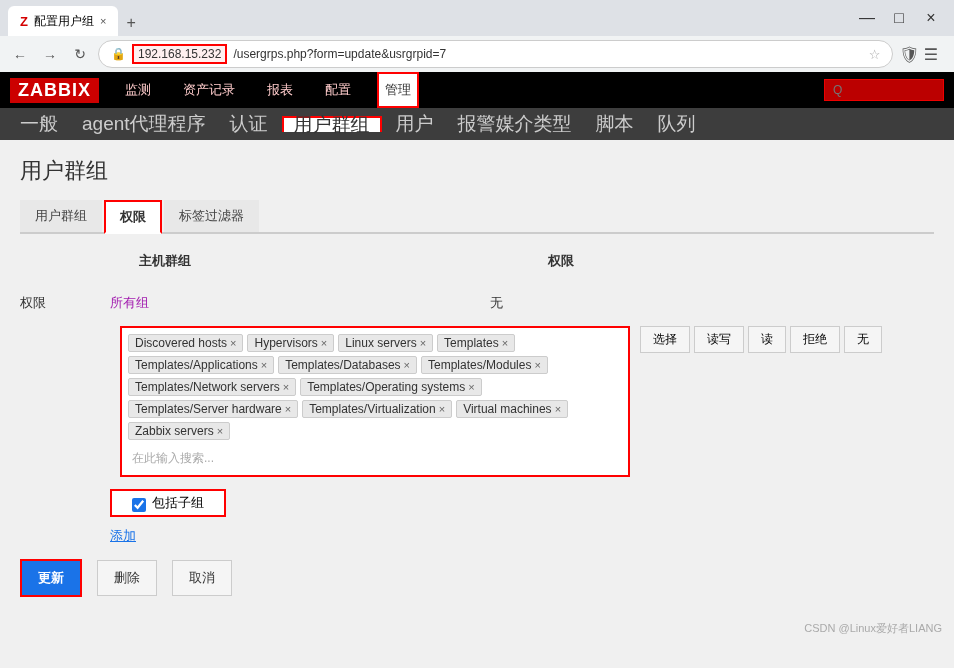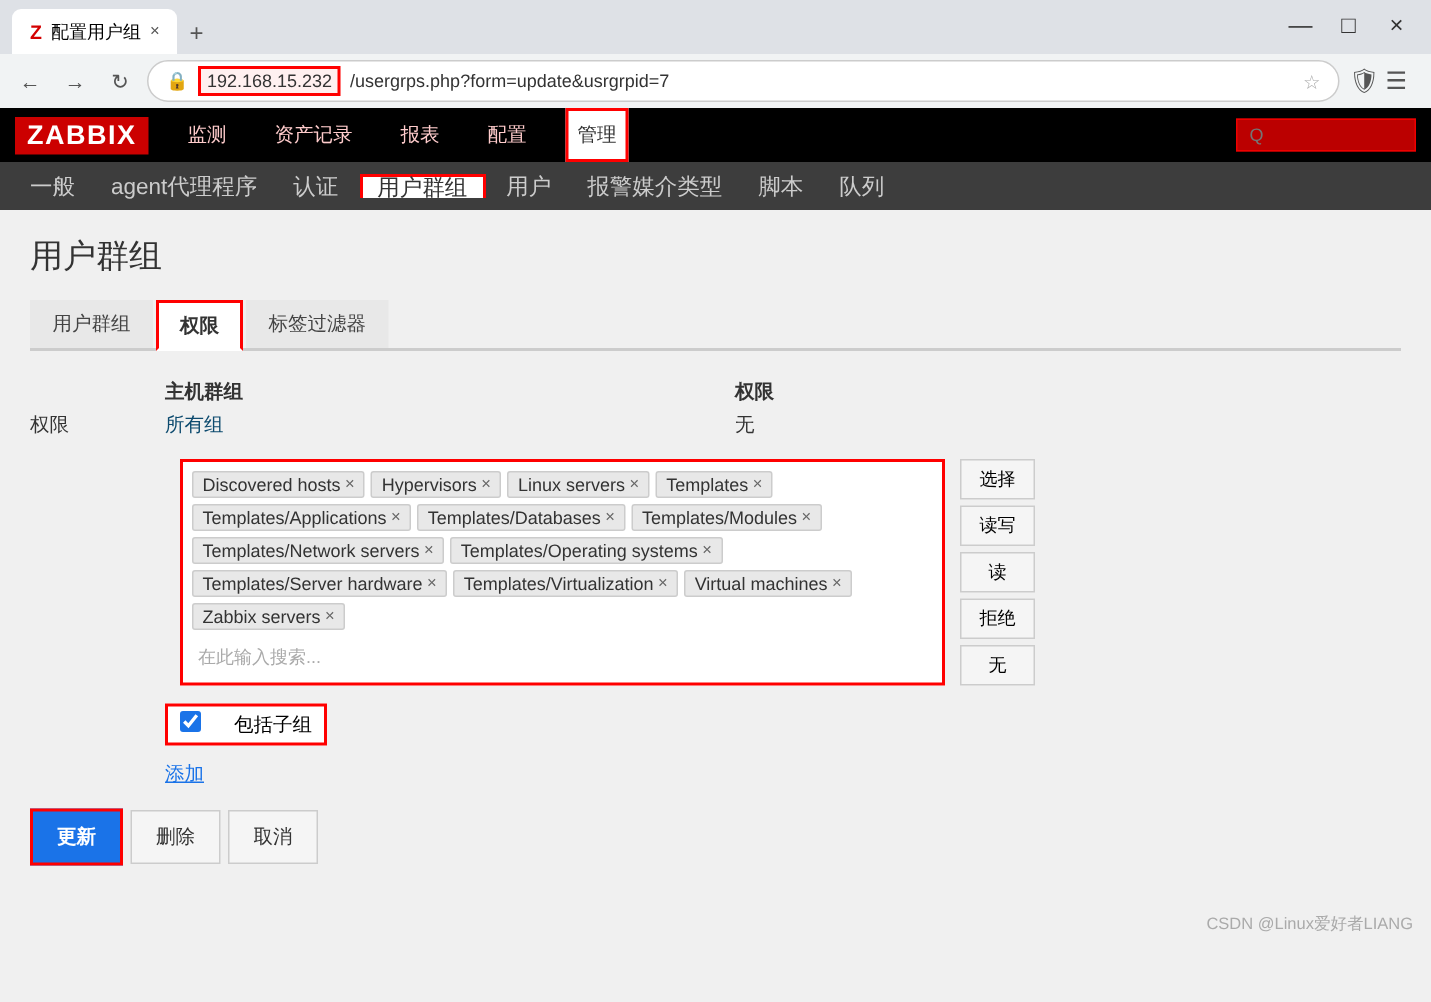--- a/index.html
+++ b/index.html
@@ -131,21 +131,21 @@
     .subnav {
       background: #3d3d3d;
       display: flex;
       align-items: center;
       height: 32px;
       padding: 0 10px;
       gap: 4px;
     }
     .subnav-item {
       color: #ccc;
-      font-size: 15px;
+      font-size: 19px;
       cursor: pointer;
       padding: 0 10px;
       height: 16px;
       display: flex; align-items: center;
     }
     .subnav-item.active {
       background: #fff;
       color: #333;
       border: 2px solid red;
     }
@@ -231,58 +231,58 @@
     }
     .tag-input-placeholder {
       color: #aaa;
       font-size: 12px;
       margin-top: 4px;
       padding: 2px 4px;
     }
 
     .action-buttons {
       display: flex;
-      flex-direction: column;
+      flex-direction: row;
       gap: 4px;
     }
     .action-btn {
       padding: 4px 12px;
       font-size: 12px;
       cursor: pointer;
       border: 1px solid #ccc;
       background: #f5f5f5;
       white-space: nowrap;
     }
     .checkbox-container {
       border: 2px solid red;
-      padding: 3px 8px;
-      background: #fff;
-      display: flex;
-      align-items: flex-start;
-      gap: 22px;
+      padding: 3px 20px;
+      background: #fff;
+      display: flex;
+      align-items: flex-end;
+      gap: 6px;
     }
     .checkbox-container input[type="checkbox"] {
       accent-color: #1a73e8;
       width: 14px; height: 14px;
     }
 
     
     .add-link {
       color: #1a73e8;
       font-size: 13px;
       text-decoration: underline;
       cursor: pointer;
       display: block;
       margin-bottom: 14px;
     }
 
     
     .bottom-buttons {
       display: flex;
-      gap: 5px;
+      gap: 15px;
       align-items: center;
     }
     .btn-update {
       background: #1a73e8;
       color: white;
       border: 2px solid red;
       padding: 8px 16px;
       font-size: 13px;
       cursor: pointer;
       font-weight: bold;
@@ -383,29 +383,29 @@
 
 <div class="page-content">
   <h1 class="page-title">用户群组</h1>
 
   <div class="page-tabs">
     <div class="page-tab">用户群组</div>
     <div class="page-tab active">权限</div>
     <div class="page-tab">标签过滤器</div>
   </div>
 
-  <div style="display:flex;margin-bottom:4px;padding-left:0;">
+  <div style="display:flex;margin-bottom:24px;padding-left:0;gap:29px;">
     <div style="width:90px;"></div>
     <div style="width:380px;font-weight:bold;font-size:13px;color:#333;">主机群组</div>
     <div style="font-weight:bold;font-size:13px;color:#333;">权限</div>
   </div>
 
   <div style="display:flex;margin-bottom:14px;align-items:center;">
     <div style="width:90px;font-size:13px;color:#333;">权限</div>
-    <div style="width:380px;font-size:13px;color:#0c4a6e;">所有组</div>
+    <div style="width:380px;font-size:13px;color:#a21caf;">所有组</div>
     <div style="font-size:13px;color:#333;">无</div>
   </div>
 
   <div class="selection-section">
     <div style="width:90px;"></div>
 
     <div class="tag-input-box">
       <div class="tag-row">
         <div class="tag">
           <span>Discovered hosts</span>

